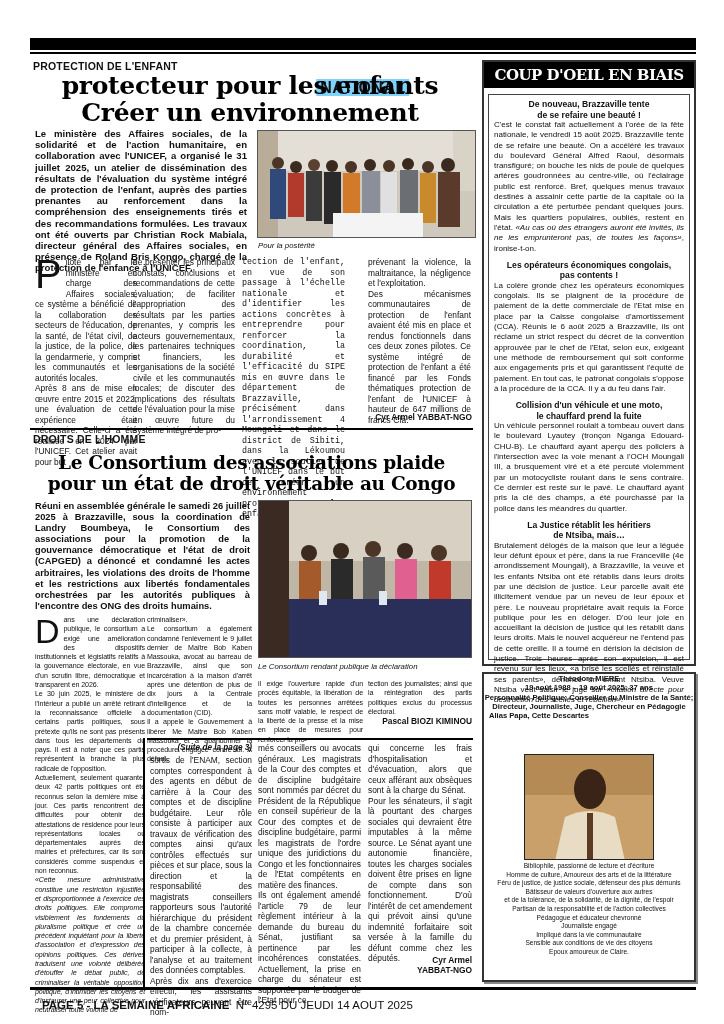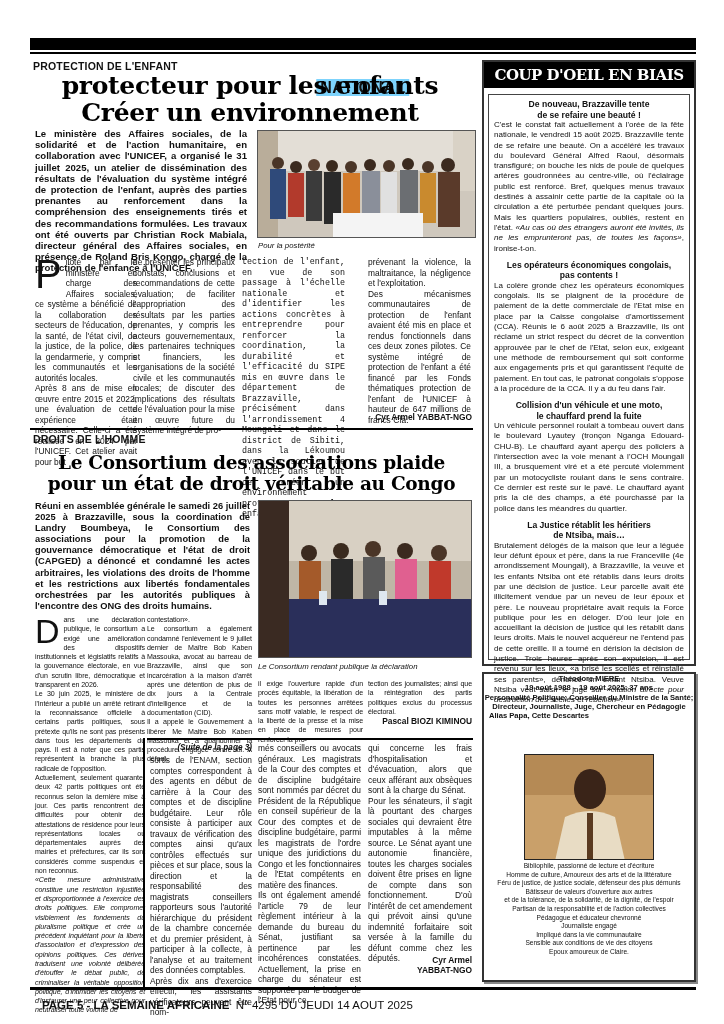--- a/index.html
+++ b/index.html
@@ -144,21 +144,21 @@
 <div class="abs caption" style="left:258px;top:662px;">Le Consortium rendant publique la déclaration</div>
 
 <div class="abs col narrow" style="left:35px;top:616px;width:110px;">
   <span class="dropcap" style="font-size:34px;line-height:28px;">D</span>
   <p>ans une déclaration publique, le consortium a exigé une amélioration des dispositifs institutionnels et législatifs relatifs à la gouvernance électorale, en vue d'un scrutin libre, démocratique et transparent en 2026.</p>
   <p>Le 30 juin 2025, le ministère de l'Intérieur a publié un arrêté retirant la reconnaissance officielle à certains partis politiques, sous prétexte qu'ils ne sont pas présents dans tous les départements du pays. Il est à noter que ces partis représentent la branche la plus radicale de l'opposition.</p>
   <p>Actuellement, seulement quarante-deux 42 partis politiques ont été reconnus selon la dernière mise à jour. Ces partis rencontrent des difficultés pour obtenir des attestations de résidence pour leurs représentations locales ou départementales auprès des mairies et préfectures, car ils sont considérés comme suspendus et non reconnus.</p>
   <p style="font-style:italic;">«Cette mesure administrative constitue une restriction injustifiée et disproportionnée à l'exercice des droits politiques. Elle compromet visiblement les fondements du pluralisme politique et crée un précédent inquiétant pour la liberté d'association et d'expression des opinions politiques. Ces dérives traduisent une volonté délibérée d'étouffer le débat public, de criminaliser la véritable opposition politique, d'intimider les citoyens et d'instaurer une peur collective pour neutraliser toute volonté de</p>
 </div>
 <div class="abs col narrow" style="left:147px;top:616px;width:105px;">
-  <p>contestation».</p>
+  <p>criminaliser».</p>
   <p>Le consortium a également condamné l'enlèvement le 9 juillet dernier de Maître Bob Kaben Massouka, avocat au barreau de Brazzaville, ainsi que son incarcération à la maison d'arrêt après une détention de plus de dix jours à la Centrale d'intelligence et de la documentation (CID).</p>
   <p>Il a appelé le Gouvernement à libérer Me Maitre Bob Kaben Massouka et à abandonner la procédure engagée contre lui. A défaut,</p>
 </div>
 <div class="abs col narrow" style="left:258px;top:680px;width:105px;">
   <p>il exige l'ouverture rapide d'un procès équitable, la libération de toutes les personnes arrêtées sans motif valable, le respect de la liberté de la presse et la mise en place de mesures pour renforcer la pro-</p>
 </div>
 <div class="abs col narrow" style="left:368px;top:680px;width:104px;">
   <p>tection des journalistes; ainsi que la réintégration des partis politiques exclus du processus électoral.</p>
 </div>
 <div class="abs sig" style="left:368px;top:716px;width:104px;">Pascal BIOZI KIMINOU</div>

